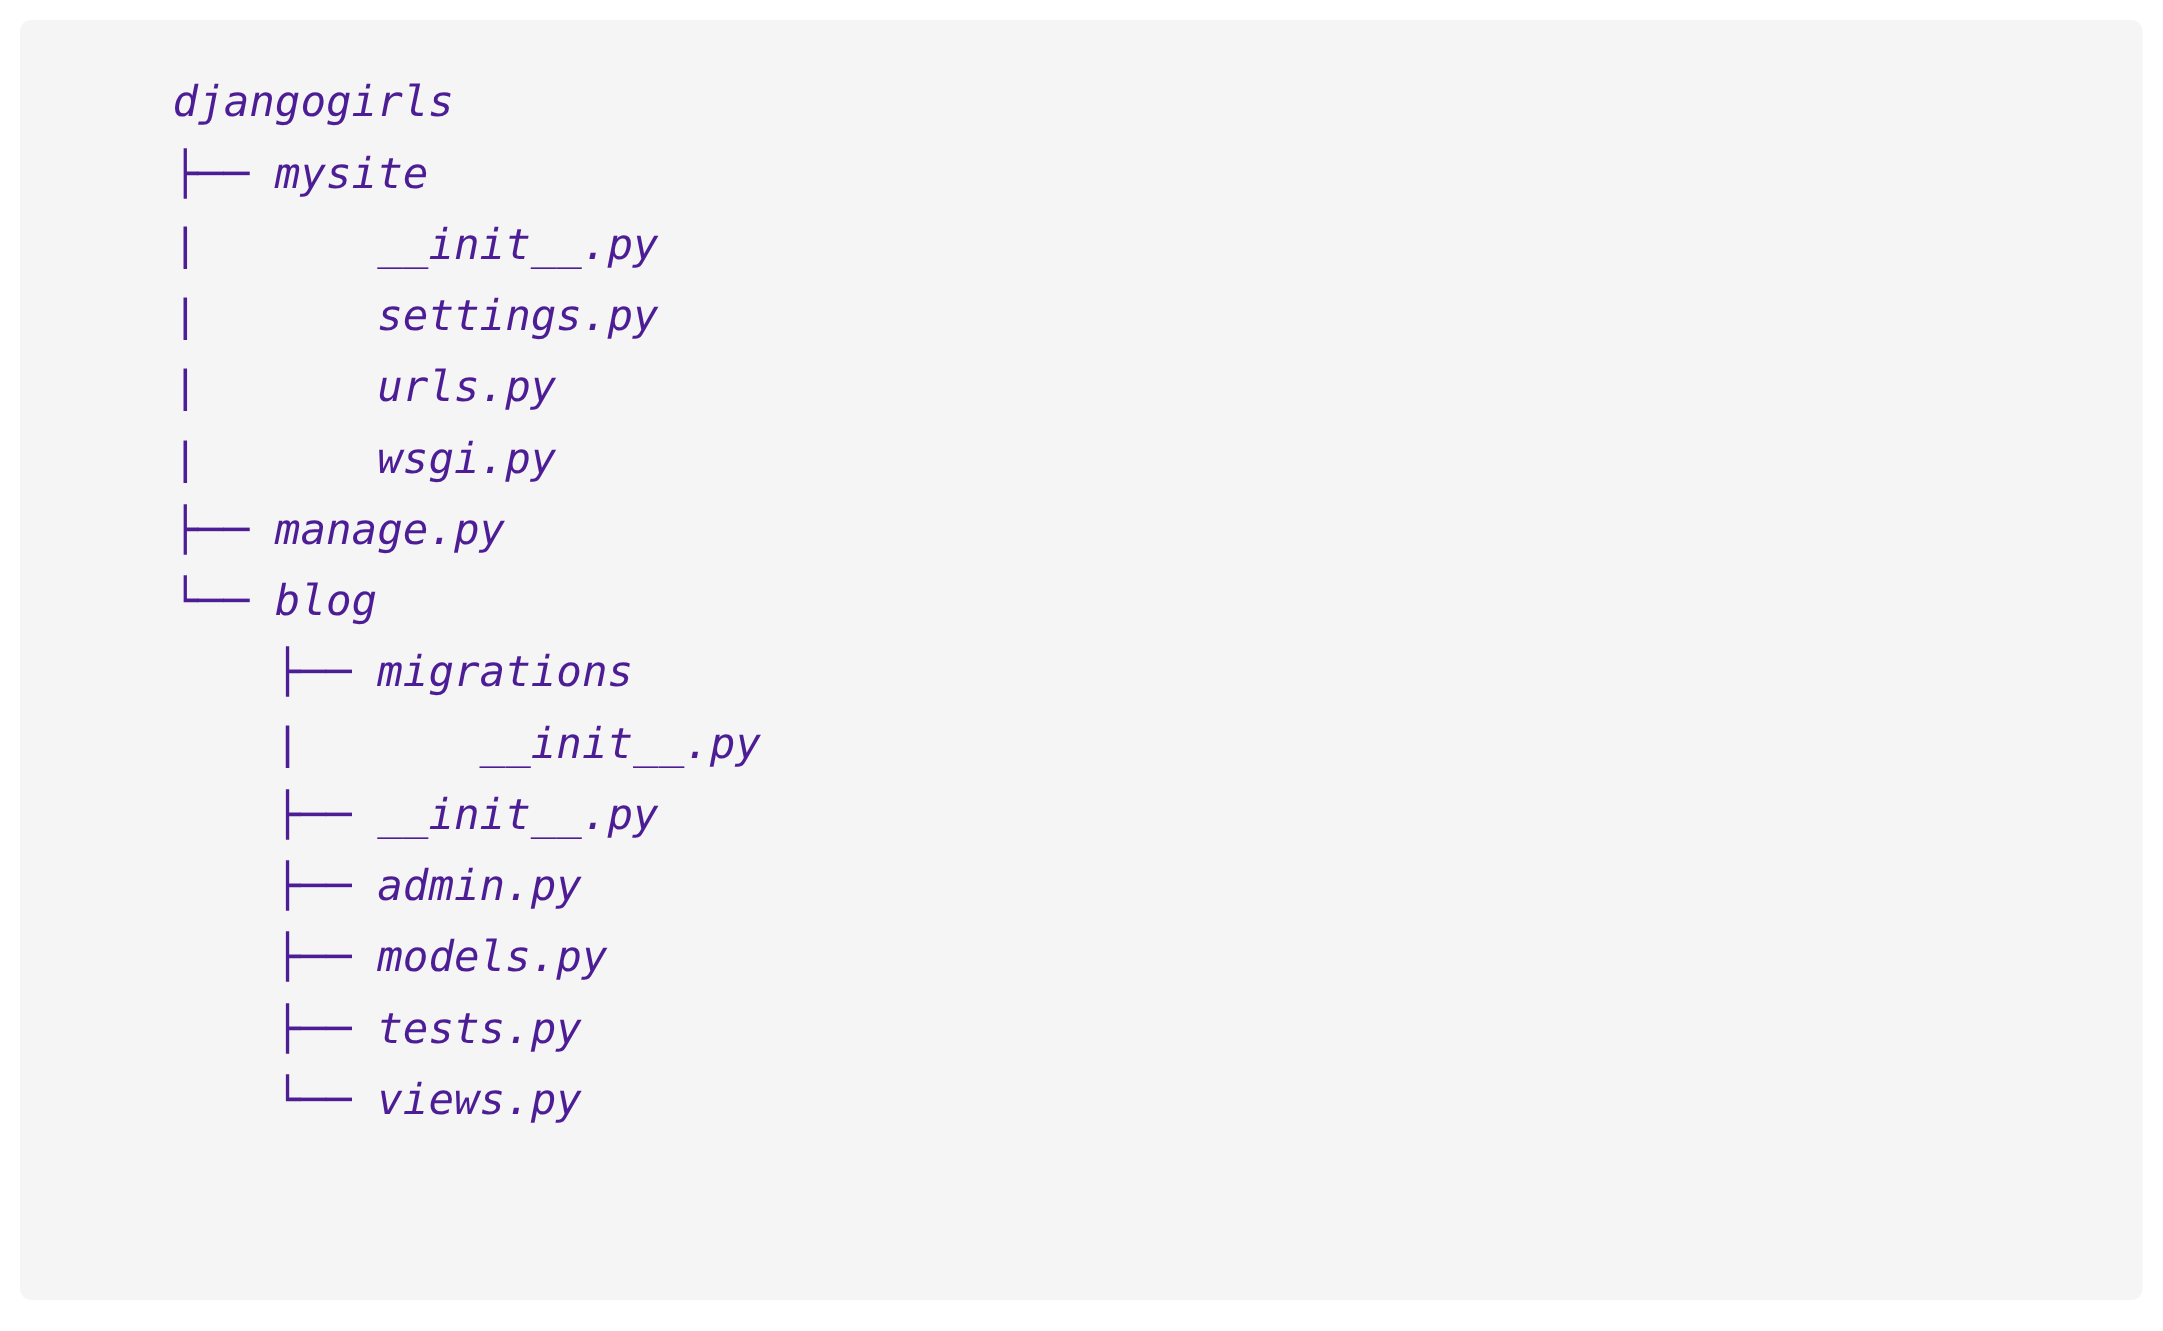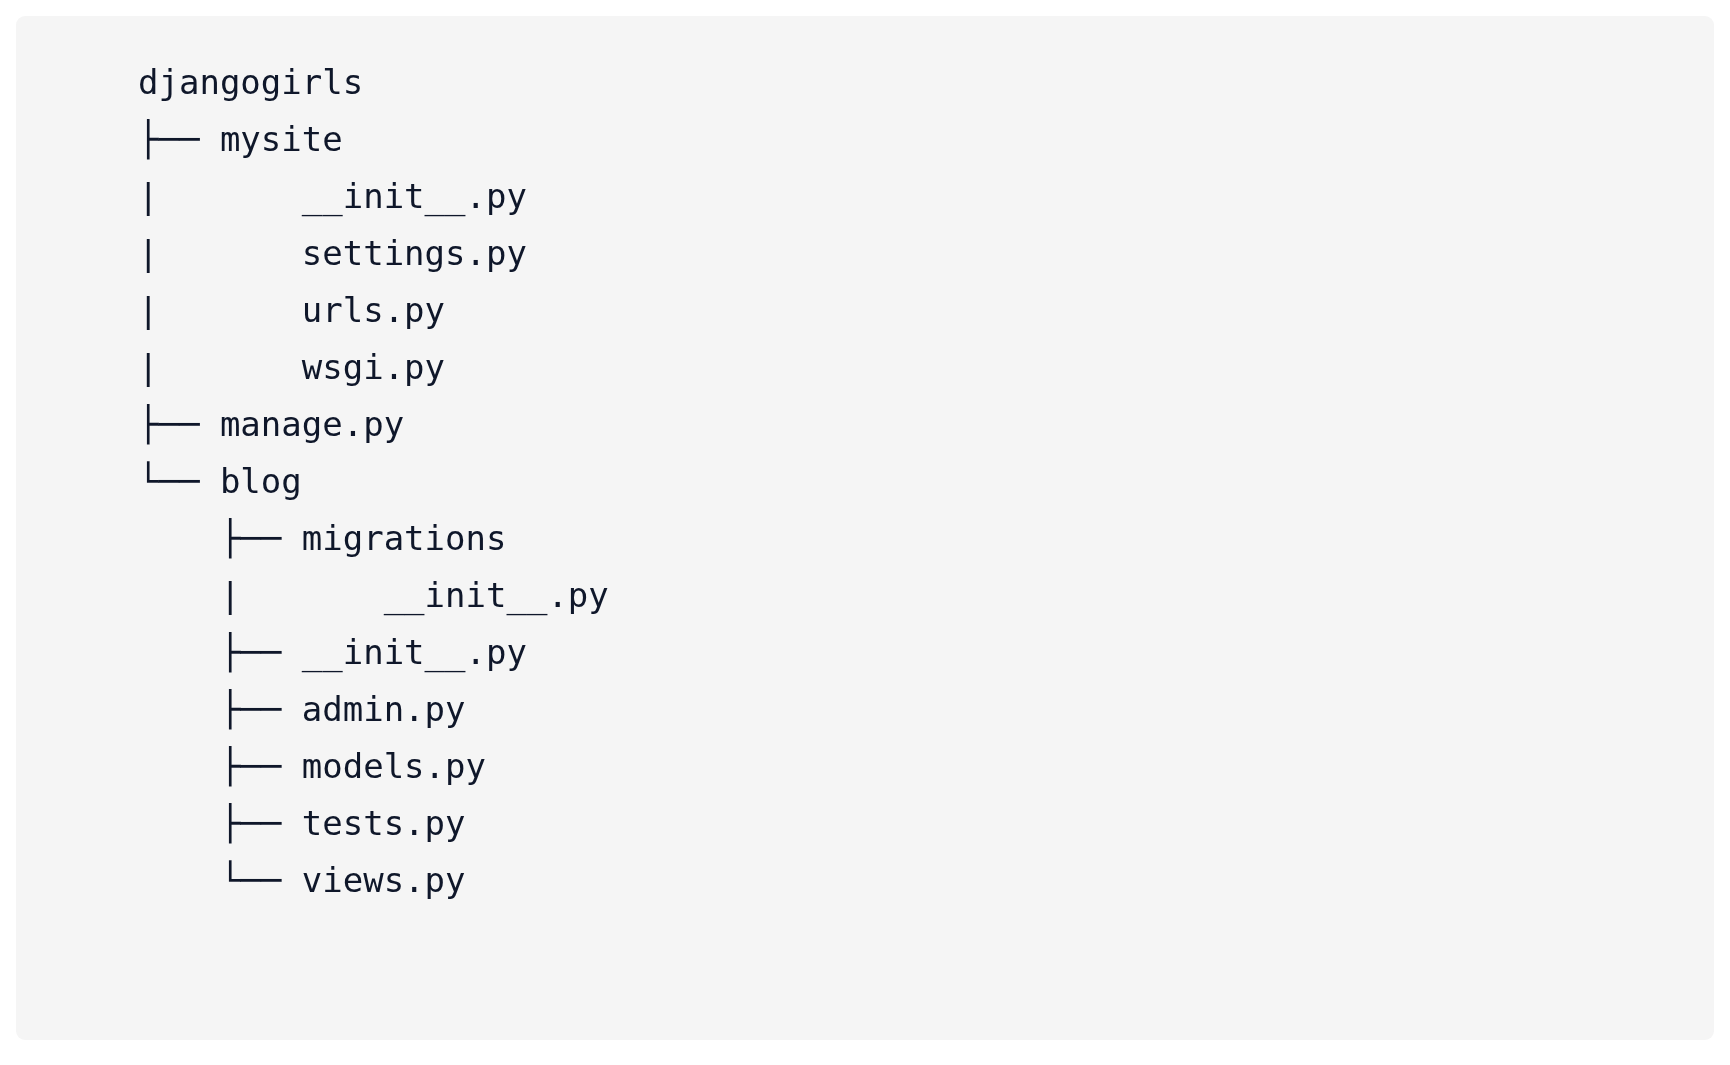--- a/index.html
+++ b/index.html
@@ -38,21 +38,22 @@
     color: #3f3f3f;
     white-space: pre;
     letter-spacing: 0px;
     -webkit-font-smoothing: antialiased;
   }
 
   .tree-line {
     display: block;
     white-space: pre;
     height: 57px;
-    color: #0f172a;
+    color: #4c1d95;
+    font-style: italic;
   }
 </style>
 </head>
 <body>
 
 <div id="tree-panel">
   <pre id="tree-listing"><span class="tree-line"><span class="tree-prefix"></span><span class="tree-label">djangogirls</span></span><span class="tree-line"><span class="tree-prefix">├── </span><span class="tree-label">mysite</span></span><span class="tree-line"><span class="tree-prefix">|       </span><span class="tree-label">__init__.py</span></span><span class="tree-line"><span class="tree-prefix">|       </span><span class="tree-label">settings.py</span></span><span class="tree-line"><span class="tree-prefix">|       </span><span class="tree-label">urls.py</span></span><span class="tree-line"><span class="tree-prefix">|       </span><span class="tree-label">wsgi.py</span></span><span class="tree-line"><span class="tree-prefix">├── </span><span class="tree-label">manage.py</span></span><span class="tree-line"><span class="tree-prefix">└── </span><span class="tree-label">blog</span></span><span class="tree-line"><span class="tree-prefix">    ├── </span><span class="tree-label">migrations</span></span><span class="tree-line"><span class="tree-prefix">    |       </span><span class="tree-label">__init__.py</span></span><span class="tree-line"><span class="tree-prefix">    ├── </span><span class="tree-label">__init__.py</span></span><span class="tree-line"><span class="tree-prefix">    ├── </span><span class="tree-label">admin.py</span></span><span class="tree-line"><span class="tree-prefix">    ├── </span><span class="tree-label">models.py</span></span><span class="tree-line"><span class="tree-prefix">    ├── </span><span class="tree-label">tests.py</span></span><span class="tree-line"><span class="tree-prefix">    └── </span><span class="tree-label">views.py</span></span></pre>
 </div>
 
 </body></html>

